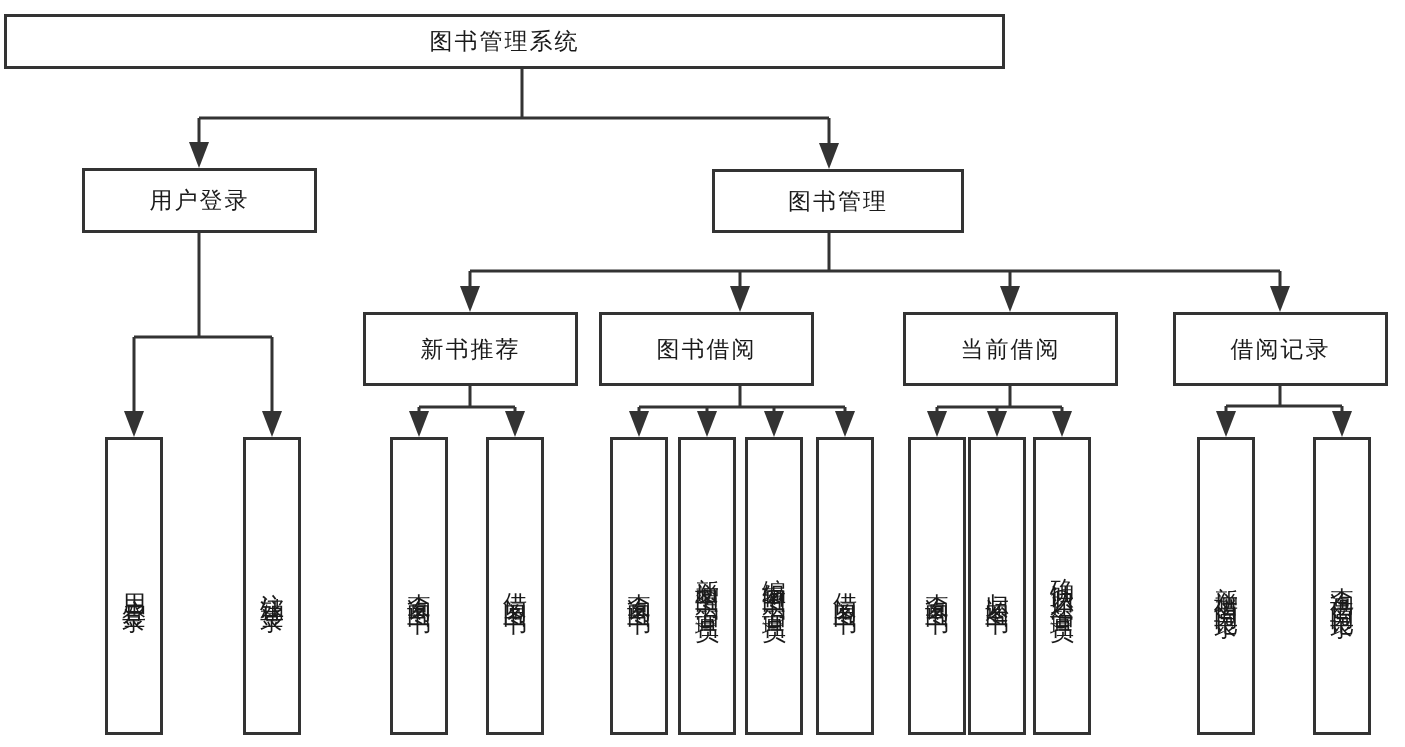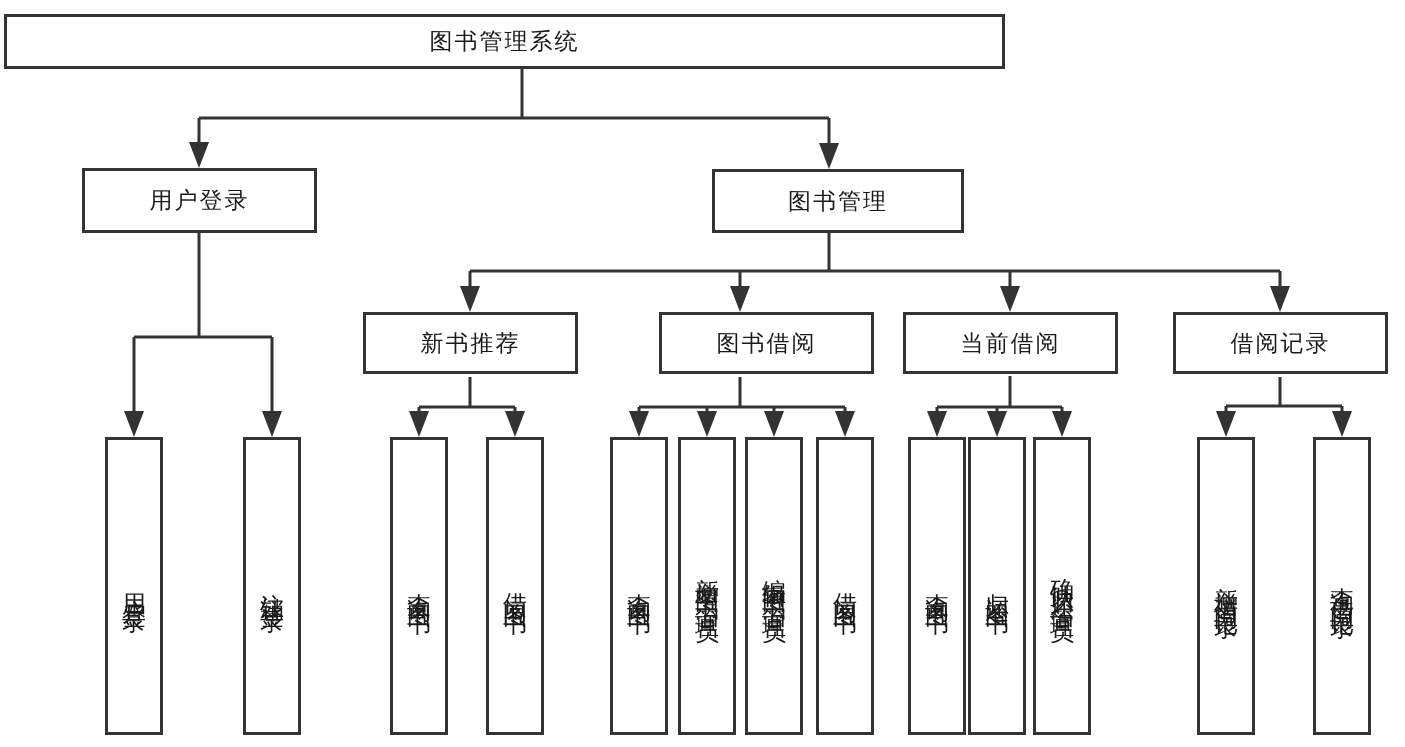--- a/index.html
+++ b/index.html
@@ -43,23 +43,23 @@
     font-size:24px;
     line-height:1;
     letter-spacing:6px;
   }
   
   .n-root{left:4px;top:14px;width:1001px;height:55px;}
   
   .n-userlogin{left:82px;top:168px;width:235px;height:65px;}
   .n-bookmgmt{left:712px;top:169px;width:252px;height:64px;}
   
-  .n-l3{top:312px;height:62px;width:215px;}
+  .n-l3{top:312px;height:74px;width:215px;}
   .n-newbook{left:363px;}
-  .n-borrow{left:659px;}
+  .n-borrow{left:599px;}
   .n-current{left:903px;}
   .n-records{left:1173px;}
   
   .lf1{left:105px;}  .lf2{left:243px;}
   .lf3{left:390px;}  .lf4{left:486px;}
   .lf5{left:610px;}  .lf6{left:678px;}
   .lf7{left:745px;}  .lf8{left:816px;}
   .lf9{left:908px;}  .lf10{left:968px;} .lf11{left:1033px;}
   .lf12{left:1197px;}.lf13{left:1313px;}
   #watermark{

